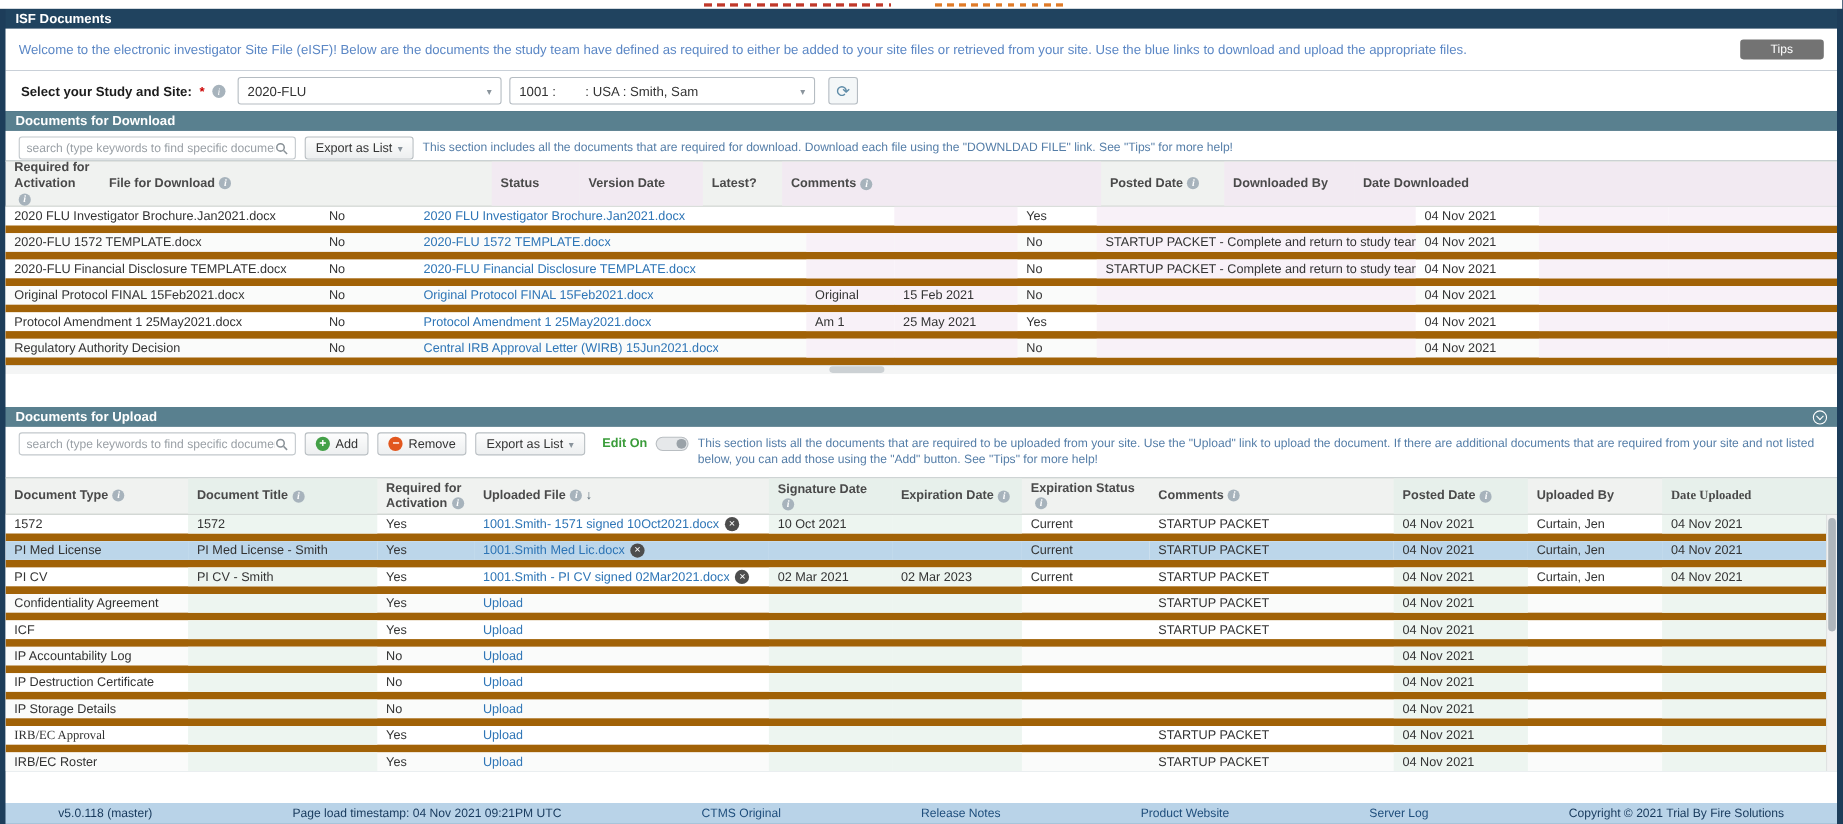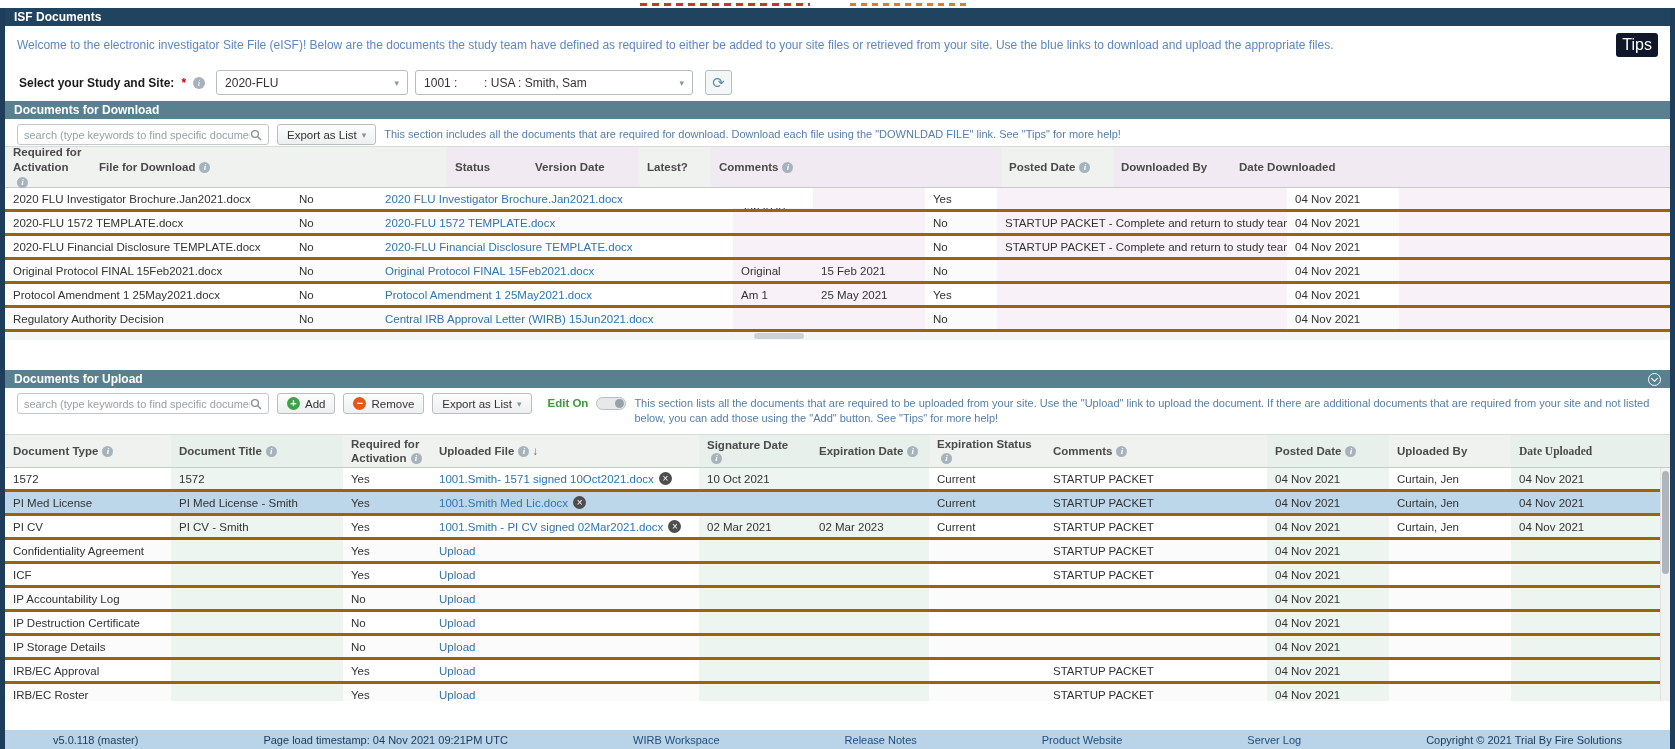--- a/index.html
+++ b/index.html
@@ -6,29 +6,29 @@
   html,body{width:1675px;height:749px;overflow:hidden}
   body{font-family:"Liberation Sans",sans-serif;background:#1d3d5a;font-size:11.5px;color:#333}
   .page{width:1675px;height:749px;display:flex;flex-direction:column;background:#1d3d5a;padding:0 5px}
   .topstrip{height:8px;background:#fff;margin:0 -5px;position:relative;overflow:hidden}
   .frag{position:absolute;top:3px;height:3px}
   .frag.f1{left:640px;width:170px;background:repeating-linear-gradient(90deg,#c0392b 0 7px,transparent 7px 12px)}
   .frag.f2{left:850px;width:120px;background:repeating-linear-gradient(90deg,#e07b28 0 6px,transparent 6px 11px)}
   .isfbar{height:18px;background:#20435f;color:#fff;font-weight:bold;font-size:12px;display:flex;align-items:center;padding:0 9px;flex:0 0 auto}
   .welcome{height:38px;background:#fff;display:flex;align-items:center;padding:0 12px;flex:0 0 auto}
   .welcome-text{color:#5b87c5;font-size:12px;flex:1;white-space:nowrap;overflow:hidden}
-  .tips-btn{background:#0f172a;color:#fff;font-size:16px;padding:3px 6px;border-radius:3px;border:none;cursor:pointer;font-family:inherit}
+  .tips-btn{background:#737373;color:#fff;font-size:11px;padding:3px 28px;border-radius:3px;border:none;cursor:pointer;font-family:inherit}
   .study-row{height:37px;background:#fff;display:flex;align-items:center;padding:0 14px;gap:7px;font-size:12px;flex:0 0 auto}
   .study-label{font-weight:bold;color:#1c1c1c}
   .req{color:#c00;font-weight:bold}
   .info-icon{display:inline-block;width:12px;height:12px;border-radius:50%;background:#a7b3bc;color:#fff;font-size:9px;line-height:12px;text-align:center;font-style:italic;font-family:"Liberation Serif",serif;flex:0 0 auto;vertical-align:middle}
   .info-icon.hdr{width:11px;height:11px;line-height:11px;margin-left:4px}
   .select{height:25px;border:1px solid #b5bcc2;border-radius:3px;background:#fff;display:flex;align-items:center;padding:0 8px;font-size:12px;color:#333;justify-content:space-between;cursor:pointer}
   .select .chev{color:#8a949c;margin-left:8px;font-size:9px}
-  .sel-study{width:192px;margin-left:4px}
+  .sel-study{width:240px;margin-left:4px}
   .sel-site{width:278px}
   .sel-site .val{white-space:pre}
   .refresh-btn{width:27px;height:25px;border:1px solid #b5bcc2;border-radius:3px;background:#f4f7f8;color:#5f8ca8;font-size:15px;display:flex;align-items:center;justify-content:center;margin-left:5px;cursor:pointer}
   .section-bar{height:18px;background:#59808f;color:#fff;font-weight:bold;font-size:12px;display:flex;align-items:center;padding:0 9px;flex:0 0 auto}
   .collapse-circle{margin-left:auto;width:13px;height:13px;border:1px solid #fff;border-radius:50%;position:relative;cursor:pointer;flex:0 0 auto}
   .collapse-circle .chevdown{position:absolute;left:3px;top:2.5px;width:5px;height:5px;border-left:1.5px solid #fff;border-bottom:1.5px solid #fff;transform:rotate(-45deg)}
   .toolbar{background:#fff;display:flex;align-items:flex-start;padding:5px 12px 4px 12px;gap:8px;flex:0 0 auto}
   .toolbar.dl{height:27px}
   .toolbar.ul{height:46px}
   .search-box{width:252px;height:21px;border:1px solid #c2c8cc;border-radius:3px;display:flex;align-items:center;padding:0 6px;background:#fff;flex:0 0 auto}
@@ -43,21 +43,21 @@
   .edit-on{color:#3a9c3a;font-weight:bold;font-size:11.5px;padding-top:4px;flex:0 0 auto;margin-left:8px}
   .toggle{width:30px;height:13px;border-radius:7px;background:#e6e8ea;border:1px solid #b9bec2;position:relative;margin-top:4px;cursor:pointer;flex:0 0 auto}
   .toggle .knob{position:absolute;right:1px;top:1px;width:9px;height:9px;border-radius:50%;background:#9aa2a8}
   .tbl-header{display:flex;background:#f0f2f0;border-top:1px solid #d8dcd8;border-bottom:1px solid #c6cbc6;font-weight:bold;color:#4a4a4a;align-items:center;flex:0 0 auto}
   .tbl-header.dlh{height:42px}
   .tbl-header.ulh{height:34px}
   .th{padding:3px 8px;line-height:1.25;cursor:pointer}
   .tbl-header .tint-dl{background:#f2eaf2;align-self:stretch;display:flex;align-items:center;flex-wrap:wrap}
   .tbl-header .tint-ul{background:#e7f0eb;align-self:stretch;display:flex;align-items:center;flex-wrap:wrap}
   .sort{color:#5a6b77;margin-left:3px;font-weight:normal}
-  .tr{display:flex;height:24px;border-bottom:3px solid #a16207;background:#fff}
+  .tr{display:flex;height:24px;border-bottom:7px solid #a16207;background:#fff}
   .tr.alt{background:#fafbfa}
   .td{padding:0 8px;display:flex;align-items:center;overflow:hidden;white-space:nowrap;color:#333}
   .td.tint-dl{background:#f8f1f8}
   .td.tint-ul{background:#edf5f0}
   .tr.sel .td{background:#bcd6ea !important}
   .link{color:#2e75b6;cursor:pointer;overflow:hidden;text-overflow:ellipsis;white-space:nowrap}
   .xicon{width:13px;height:13px;border-radius:50%;background:#4d4d4d;color:#fff;font-size:10px;line-height:13px;text-align:center;margin-left:5px;cursor:pointer;flex:0 0 auto}
   .hscroll{height:8px;background:#f4f5f5;position:relative;flex:0 0 auto}
   .hthumb{position:absolute;left:45%;width:50px;top:1px;bottom:1px;background:#ccd1d4;border-radius:3px}
   .gap{height:30px;background:#fff;flex:0 0 auto}
@@ -418,21 +418,21 @@
           </div>
           <div class="td tint-ul" style="flex: 0 0 112px;"></div>
           <div class="td tint-ul" style="flex: 0 0 118px;"></div>
           <div class="td" style="flex: 0 0 116px;"></div>
           <div class="td" style="flex: 0 0 222px;"></div>
           <div class="td tint-ul" style="flex: 0 0 122px;">04 Nov 2021</div>
           <div class="td" style="flex: 0 0 122px;"></div>
           <div class="td tint-ul" style="flex: 1 1 auto;"></div>
         </div>
         <div class="tr">
-          <div class="td" style="flex: 0 0 166px;">IRB/EC Approval</div>
+          <div class="td" style="flex: 0 0 166px; font-family: Liberation Serif, serif;">IRB/EC Approval</div>
           <div class="td tint-ul" style="flex: 0 0 172px;"></div>
           <div class="td" style="flex: 0 0 88px;">Yes</div>
           <div class="td" style="flex: 0 0 268px;">
             <span class="link">Upload</span>
           </div>
           <div class="td tint-ul" style="flex: 0 0 112px;"></div>
           <div class="td tint-ul" style="flex: 0 0 118px;"></div>
           <div class="td" style="flex: 0 0 116px;"></div>
           <div class="td" style="flex: 0 0 222px;">STARTUP PACKET</div>
           <div class="td tint-ul" style="flex: 0 0 122px;">04 Nov 2021</div>
@@ -458,20 +458,20 @@
     <div class="vscroll">
       <div class="vthumb"></div>
     </div>
   </div>
 
   <div class="spacer"></div>
 
   <div class="footer">
     <span>v5.0.118 (master)</span>
     <span>Page load timestamp: 04 Nov 2021 09:21PM UTC</span>
-    <span class="flink">WIRB Workspace</span>
+    <span class="flink">CTMS Original</span>
     <span class="flink">Release Notes</span>
     <span class="flink">Product Website</span>
     <span class="flink">Server Log</span>
     <span>Copyright © 2021 Trial By Fire Solutions</span>
   </div>
 
 </div>
 
 </body></html>

